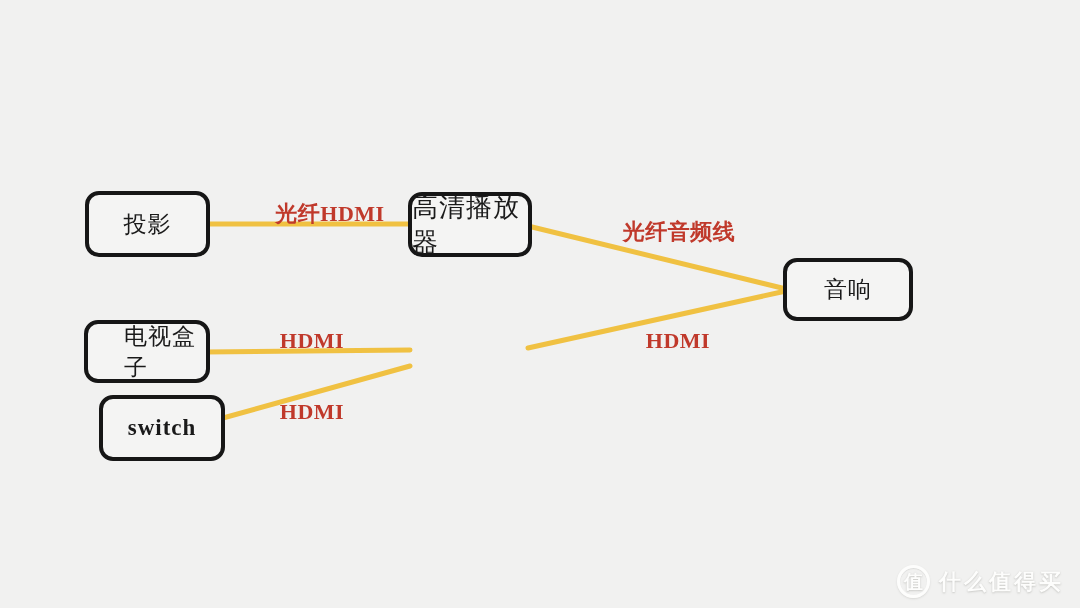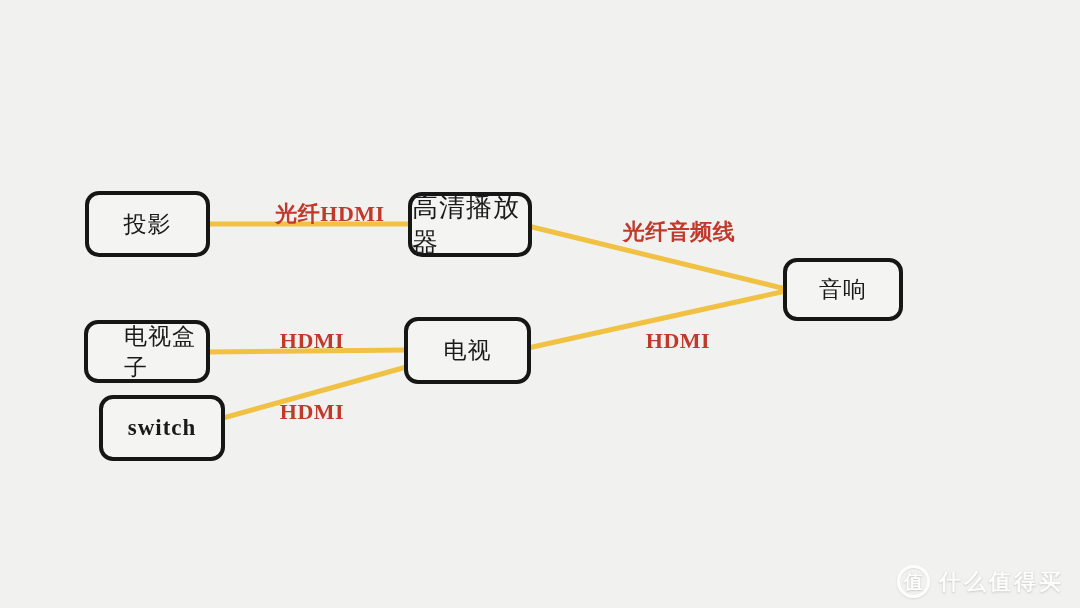--- a/index.html
+++ b/index.html
@@ -35,21 +35,21 @@
     border-radius:14px;
     font-size:23px;
     color:#1a1a1a;
     letter-spacing:1px;
   }
   .node-projector{left:85px;top:191px;width:125px;height:66px;}
   .node-hd-player{left:408px;top:192px;width:124px;height:65px;font-size:26px;}
   .node-tv-box{left:84px;top:320px;width:126px;height:63px;padding-left:36px;}
   .node-switch{left:99px;top:395px;width:126px;height:66px;font-weight:bold;}
   .node-tv{left:404px;top:317px;width:127px;height:67px;}
-  .node-speaker{left:783px;top:258px;width:120px;height:63px;text-align:right;}
+  .node-speaker{left:783px;top:258px;width:130px;height:63px;text-align:right;}
   .edge-label{
     position:absolute;
     transform:translateX(-50%);
     color:var(--edge-label);
     font-size:22px;
     font-weight:bold;
     white-space:nowrap;
     letter-spacing:0.5px;
   }
   .label-e0{left:330px;top:199px;}
@@ -98,23 +98,20 @@
   </div>
   <div class="node node-hd-player">
     <span>高清播放器</span>
   </div>
   <div class="node node-tv-box">
     <span>电视盒子</span>
   </div>
   <div class="node node-switch">
     <span>switch</span>
   </div>
-  <div class="node node-tv">
-    <span>电视</span>
-  </div>
   <div class="node node-speaker">
     <span>音响</span>
   </div>
 
   <div class="edge-label label-e0">光纤HDMI</div>
   <div class="edge-label label-e1">光纤音频线</div>
   <div class="edge-label label-e2">HDMI</div>
   <div class="edge-label label-e3">HDMI</div>
   <div class="edge-label label-e4">HDMI</div>
 

